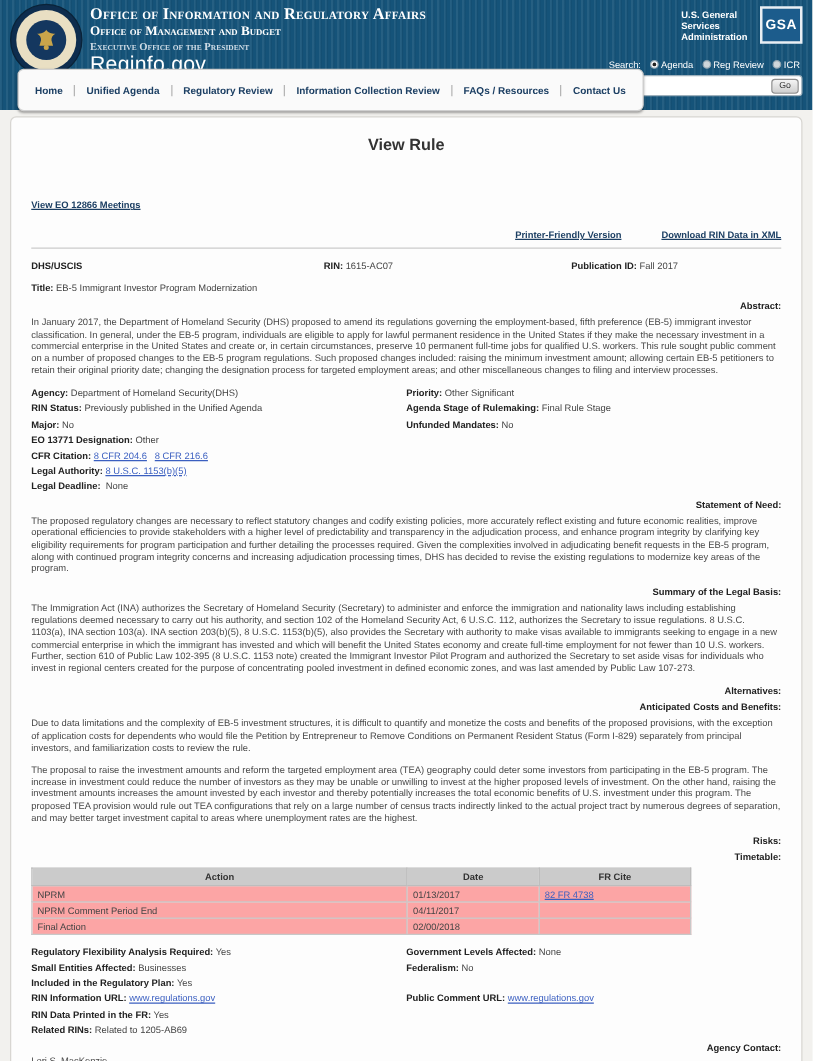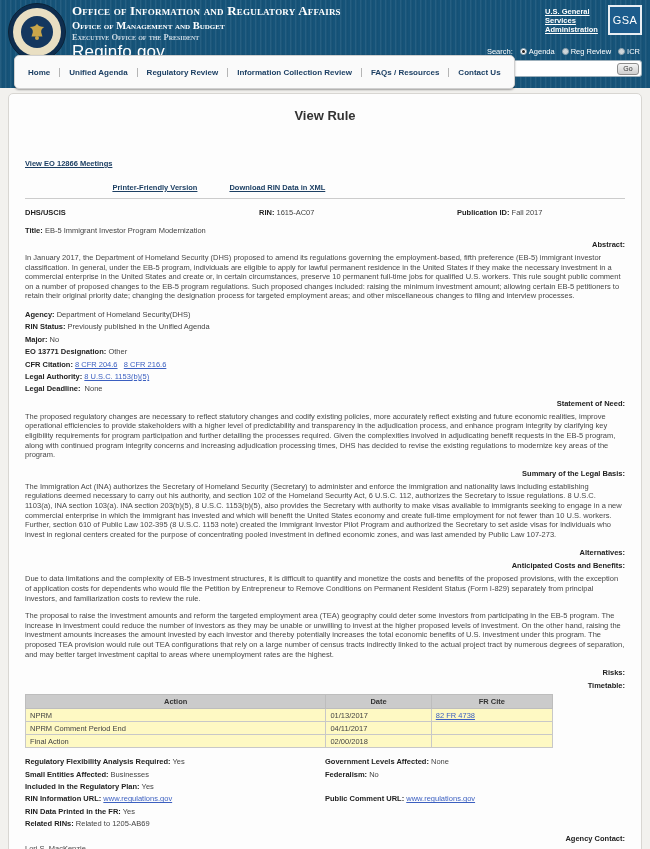--- a/index.html
+++ b/index.html
@@ -26,23 +26,23 @@
   .seal-core { position:absolute; inset:12px; border-radius:50%; background:#14375f;
     display:flex; align-items:center; justify-content:center; }
   .org { position:absolute; left:72px; top:3px; color:#fff;
     font-family:Liberation Serif, serif; font-variant:small-caps; }
   .org-l1 { font-size:13px; font-weight:bold; letter-spacing:.2px; }
   .org-l2 { font-size:10.5px; font-weight:bold; margin-top:1px; }
   .org-l3 { font-size:8.5px; font-weight:bold; color:#cfdce6; margin-top:1px; }
   .site { position:absolute; left:72px; top:42px; color:#fff;
     font-size:17px; font-weight:normal; letter-spacing:.2px; }
   .gsa { position:absolute; right:8px; top:5px; display:flex; align-items:center; gap:5px; }
-  .gsa-txt { color:#fff; font-weight:bold; font-size:7.5px; line-height:9px; width:58px;text-decoration:underline; }
+  .gsa-txt { color:#fff; font-weight:bold; font-size:7.5px; line-height:9px; width:58px; }
   .gsa-box { width:34px; height:30px; background:#1c5c8c; border:2px solid #e8eef3;
-    color:#fff; font-weight:normal; font-size:11px; display:flex; align-items:center;
+    color:#fff; font-weight:bold; font-size:11px; display:flex; align-items:center;
     justify-content:center; letter-spacing:.5px; }
   .search-radios { position:absolute; right:10px; top:47px; display:flex;
     align-items:flex-start; gap:7px; color:#fff; font-size:7.5px; }
   .radio { display:inline-block; width:7px; height:7px; border-radius:50%;
     background:#cfd6da; border:1px solid #8fa3af; vertical-align:-1px; margin-right:2px; }
   .radio.sel { background:#fff; box-shadow:inset 0 0 0 1.5px #fff; position:relative; }
   .radio.sel::after { content:""; position:absolute; inset:1px; border-radius:50%; background:#222; }
   .search-bar { position:absolute; right:8px; top:60px; width:152px; height:17px;
     background:#fff; border:1px solid #9db0bc; border-radius:3px;
     display:flex; align-items:center; padding:0 2px 0 4px; }
@@ -57,37 +57,37 @@
     box-shadow:0 1px 2px rgba(0,0,0,.35); }
   .nav-item { padding:0 9px; font-size:8px; font-weight:bold; color:#1c3f63;
     border-right:1px solid #b5b5b5; cursor:pointer; white-space:nowrap; }
   .nav-item:last-child { border-right:none; }
 
   
   .panel { margin:5px 8px 0; background:#fdfdfd; border:1px solid #d8d6d2;
     border-radius:5px; padding:8px 16px 12px; }
   .page-title { text-align:center; font-size:13px; font-weight:bold; color:#333;
     margin:6px 0 12px; }
-  .links-row { display:flex; justify-content:flex-start; align-items:center; }
+  .links-row { display:flex; justify-content:space-between; align-items:center; }
   .links-right { display:flex; gap:32px;margin-top:48px; }
   .navlink { color:#1c3f63; font-weight:bold; text-decoration:underline; font-size:7.5px; }
   .rule-sep { border:none; border-top:1px solid #ccc; margin:6px 0 9px; }
   .meta-row { display:grid; grid-template-columns:39% 33% 28%; margin-bottom:8px; }
   b, .lbl { color:#222; font-weight:bold; }
   .line { line-height:12px; }
   .para { line-height:9.6px; margin:3px 0 8px; color:#484848; }
   .bluelink { color:#3b5fc0; text-decoration:underline; }
   .cols { display:flex; margin-top:2px; }
   .col { width:50%; }
   .frow { line-height:12.4px; min-height:12.4px; white-space:nowrap; }
   .sec-lbl { line-height:11px; margin-top:2px;text-align:right; }
   .tt { border-collapse:collapse; width:88%; margin:3px 0 8px; }
   .tt th { background:#cbcbcb; border:1px solid #bdbdbd; font-size:7.5px;
     font-weight:bold; color:#333; text-align:center; padding:2px 4px; }
-  .tt td { background:#fef9c3; border:1px solid #c8c8c8; padding:1.5px 4px;
+  .tt td { background:#fca5a5; border:1px solid #c8c8c8; padding:1.5px 4px;
     font-size:7.5px; color:#444; }
   .tt col.c1 { width:57%; } .tt col.c2 { width:20%; } .tt col.c3 { width:23%; }
   .contact-line { line-height:9.6px; color:#484848; }
   .mag { margin-right:3px; flex:none; }
 </style>
 </head>
 <body>
 
 <div class="hdr">
   <div class="seal">
@@ -165,20 +165,25 @@
   <div class="cols">
     <div class="col">
       <div class="frow"><b>Agency:</b> <span>Department of Homeland Security(DHS)</span></div>
       <div class="frow"><b>RIN Status:</b> <span>Previously published in the Unified Agenda</span></div>
       <div class="frow"><b>Major:</b> <span>No</span></div>
       <div class="frow"><b>EO 13771 Designation:</b> <span>Other</span></div>
       <div class="frow"><b>CFR Citation:</b> <a class="bluelink">8 CFR 204.6</a>&nbsp;&nbsp;&nbsp;<a class="bluelink">8 CFR 216.6</a></div>
       <div class="frow"><b>Legal Authority:</b> <a class="bluelink">8 U.S.C. 1153(b)(5)</a></div>
       <div class="frow"><b>Legal Deadline:</b>&nbsp; <span>None</span></div>
     </div>
+    <div class="col">
+      <div class="frow"><b>Priority:</b> <span>Other Significant</span></div>
+      <div class="frow"><b>Agenda Stage of Rulemaking:</b> <span>Final Rule Stage</span></div>
+      <div class="frow"><b>Unfunded Mandates:</b> <span>No</span></div>
+    </div>
   </div>
 
   <div class="sec-lbl"><b>Statement of Need:</b></div>
   <p class="para">The proposed regulatory changes are necessary to reflect statutory changes and codify existing policies, more accurately reflect existing and future economic realities, improve operational efficiencies to provide stakeholders with a higher level of predictability and transparency in the adjudication process, and enhance program integrity by clarifying key eligibility requirements for program participation and further detailing the processes required. Given the complexities involved in adjudicating benefit requests in the EB-5 program, along with continued program integrity concerns and increasing adjudication processing times, DHS has decided to revise the existing regulations to modernize key areas of the program.</p>
 
   <div class="sec-lbl"><b>Summary of the Legal Basis:</b></div>
   <p class="para">The Immigration Act (INA) authorizes the Secretary of Homeland Security (Secretary) to administer and enforce the immigration and nationality laws including establishing regulations deemed necessary to carry out his authority, and section 102 of the Homeland Security Act, 6 U.S.C. 112, authorizes the Secretary to issue regulations. 8 U.S.C. 1103(a), INA section 103(a). INA section 203(b)(5), 8 U.S.C. 1153(b)(5), also provides the Secretary with authority to make visas available to immigrants seeking to engage in a new commercial enterprise in which the immigrant has invested and which will benefit the United States economy and create full-time employment for not fewer than 10 U.S. workers. Further, section 610 of Public Law 102-395 (8 U.S.C. 1153 note) created the Immigrant Investor Pilot Program and authorized the Secretary to set aside visas for individuals who invest in regional centers created for the purpose of concentrating pooled investment in defined economic zones, and was last amended by Public Law 107-273.</p>
 
   <div class="sec-lbl"><b>Alternatives:</b></div>
 

